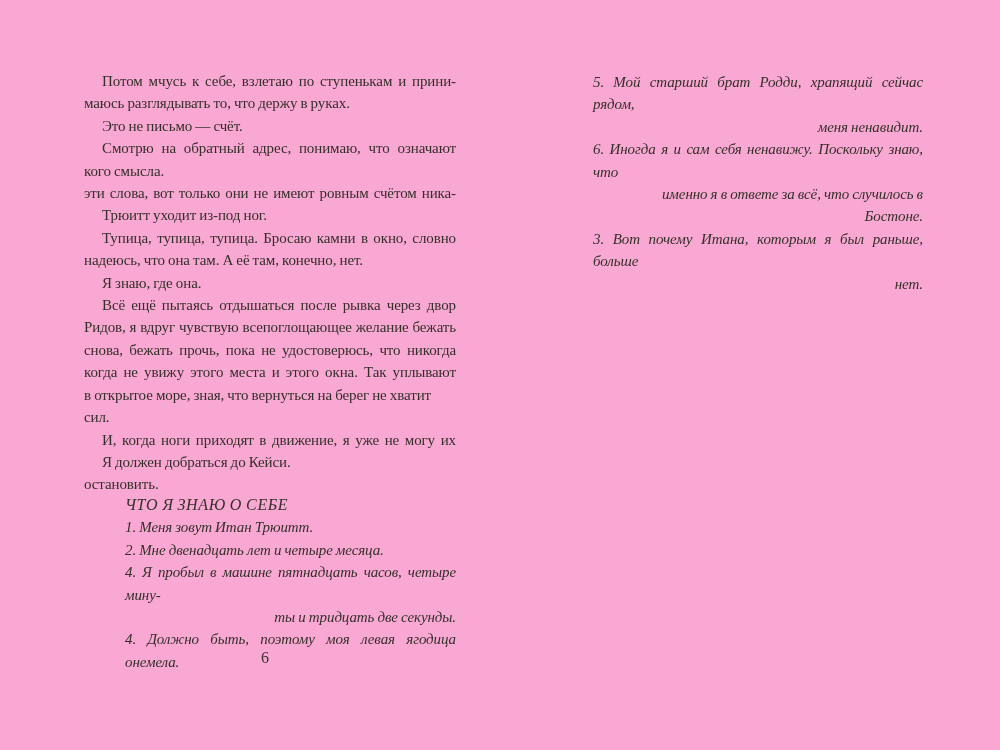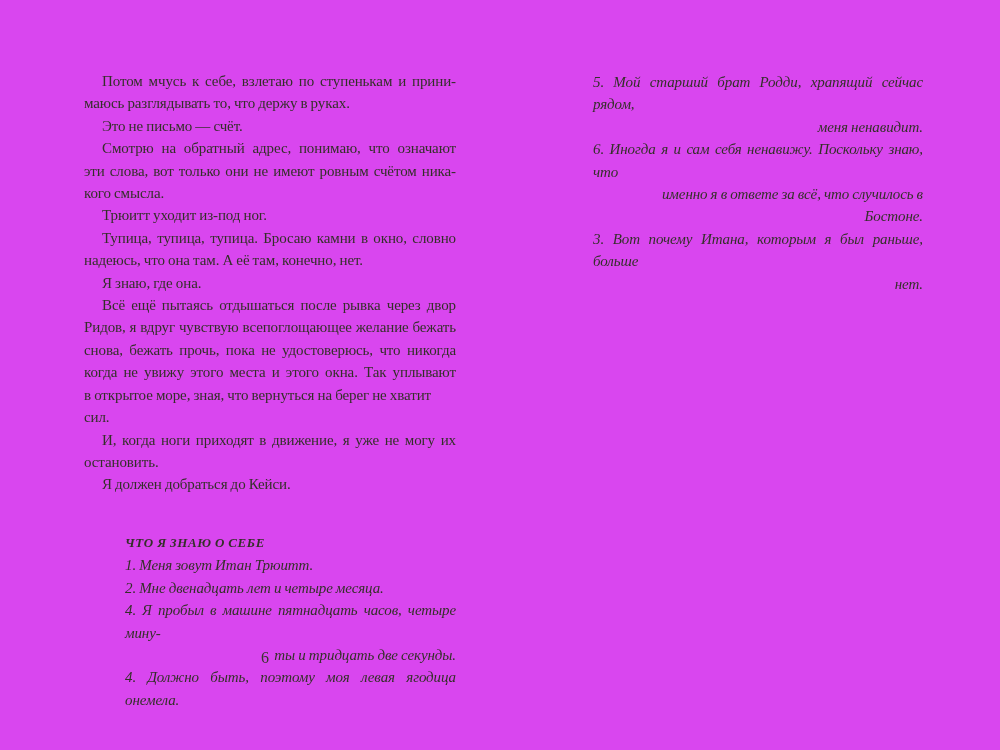--- a/index.html
+++ b/index.html
@@ -4,21 +4,21 @@
 <style>
   html, body {
     margin: 0;
     padding: 0;
     background: #ffffff;
   }
   .canvas {
     position: relative;
     width: 1000px;
     height: 750px;
-    background: #d946ef;
+    background: #f9a8d4;
     overflow: hidden;
     font-family: "Liberation Serif", "DejaVu Serif", serif;
     color: #343029;
   }
   .page {
     position: absolute;
     inset: 0;
   }
   .text-block {
     position: absolute;
@@ -49,25 +49,24 @@
   }
   
   .left-list {
     left: 125px;
     top: 494px;
     width: 331px;
     font-style: italic;
   }
   .list-heading {
     font-style: italic;
-    font-weight: bold;
-    font-size: 13px;
+    font-weight: normal;
+    font-size: 16px;
     letter-spacing: 0.6px;
     line-height: 22.4px;
-    margin-top: 38px;
   }
   
   .right-list {
     left: 593px;
     top: 71px;
     width: 330px;
     font-style: italic;
   }
   .right-list .line.hang {
     padding-left: 15px;
@@ -86,34 +85,34 @@
 <body>
 
 <div class="canvas">
 
   <section class="page">
     <div class="text-block main-text">
         <div class="line ind j">Потом мчусь к себе, взлетаю по ступенькам и прини-</div>
         <div class="line">маюсь разглядывать то, что держу в руках.</div>
         <div class="line ind">Это не письмо — счёт.</div>
         <div class="line ind j">Смотрю на обратный адрес, понимаю, что означают</div>
+        <div class="line">кого смысла.</div>
         <div class="line j">эти слова, вот только они не имеют ровным счётом ника-</div>
-        <div class="line">кого смысла.</div>
         <div class="line ind">Трюитт уходит из-под ног.</div>
         <div class="line ind j">Тупица, тупица, тупица. Бросаю камни в окно, словно</div>
         <div class="line">надеюсь, что она там. А её там, конечно, нет.</div>
         <div class="line ind">Я знаю, где она.</div>
         <div class="line ind j">Всё ещё пытаясь отдышаться после рывка через двор</div>
         <div class="line j">Ридов, я вдруг чувствую всепоглощающее желание бежать</div>
         <div class="line j">снова, бежать прочь, пока не удостоверюсь, что никогда</div>
         <div class="line j">когда не увижу этого места и этого окна. Так уплывают</div>
         <div class="line">в открытое море, зная, что вернуться на берег не хватит сил.</div>
         <div class="line ind j">И, когда ноги приходят в движение, я уже не могу их</div>
+        <div class="line ind">Я должен добраться до Кейси.</div>
         <div class="line">остановить.</div>
-        <div class="line ind">Я должен добраться до Кейси.</div>
       </div>
 
     <div class="text-block left-list">
       <div class="list-heading">ЧТО Я ЗНАЮ О СЕБЕ</div>
       <div>
           <div class="line">1. Меня зовут Итан Трюитт.</div>
           <div class="line">2. Мне двенадцать лет и четыре месяца.</div>
           <div class="line j">4. Я пробыл в машине пятнадцать часов, четыре мину-</div>
           <div class="line hang">ты и тридцать две секунды.</div>
           <div class="line j">4. Должно быть, поэтому моя левая ягодица онемела.</div>

